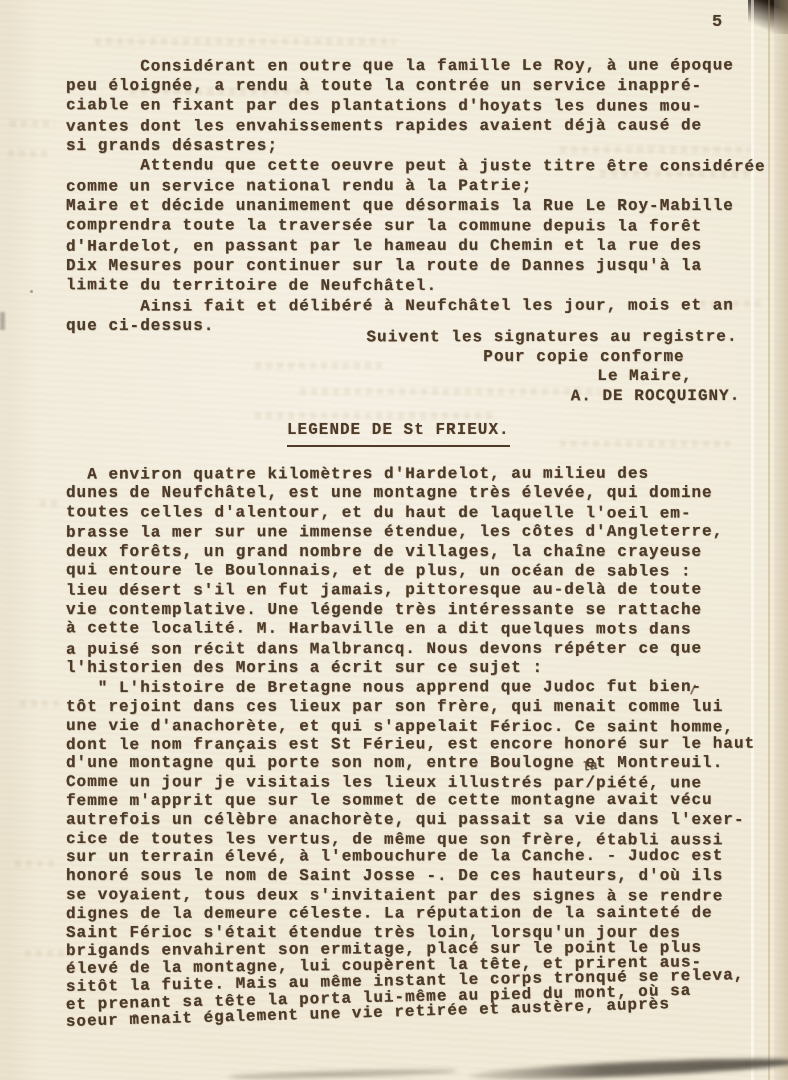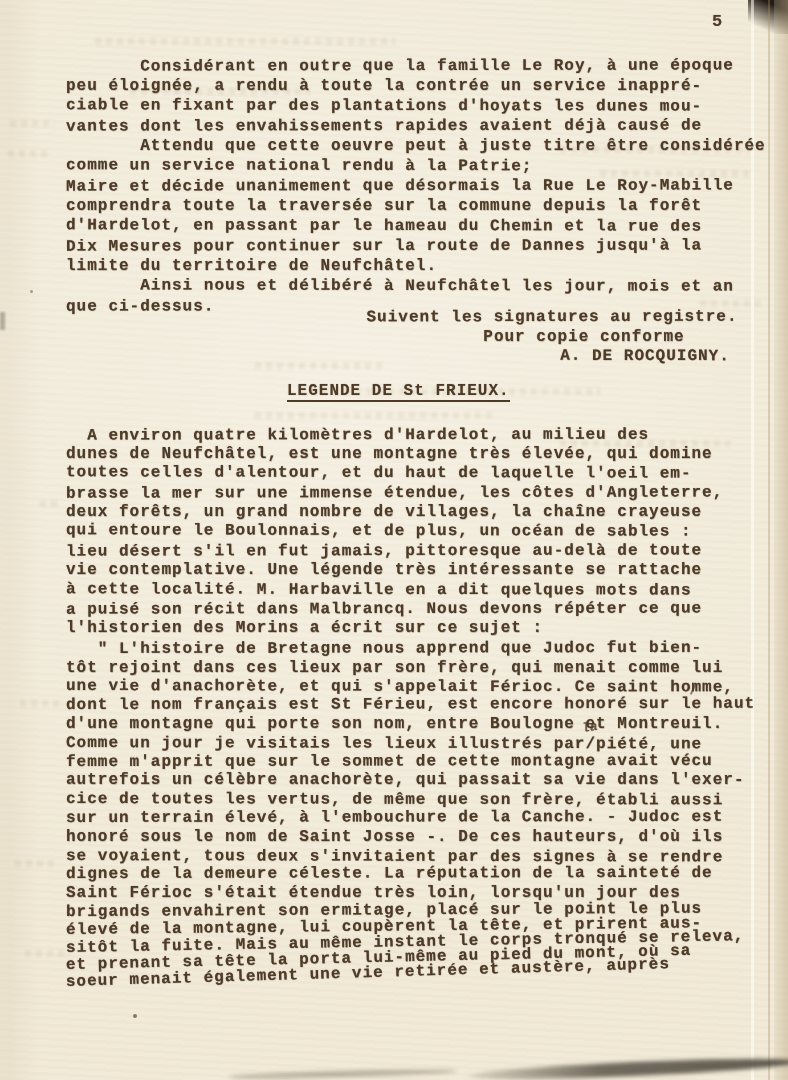--- a/index.html
+++ b/index.html
@@ -29,21 +29,21 @@
   .deliberation .tline{height:20px;line-height:20px;}
   .signatures{margin-top:-8px;}
   .signatures .tline{height:19.5px;line-height:19.5px;text-align:center;}
   .signatures .tline:nth-of-type(1){margin-left:250px;}
   .signatures .tline:nth-of-type(2){margin-left:314px;}
   .signatures .tline:nth-of-type(3){margin-left:436px;}
   .signatures .tline:nth-of-type(4){margin-left:457px;}
   .heading-row{margin-top:15px;height:22px;margin-left:221px;}
   .heading{
     font-size:16px;font-weight:bold;letter-spacing:1px;
-    border-bottom:2px solid #4e3b27;padding-bottom:0;
+    border-bottom:2px solid #4e3b27;padding-bottom:6px;
     text-shadow:0 0 1px rgba(78,59,39,.55);
     white-space:pre;
   }
   .legend{margin-top:22px;}
   .legend .tline{height:19.4px;line-height:19.4px;}
   .quote{margin-top:1px;position:relative;}
   .quote .tline{height:18.8px;line-height:18.8px;transform-origin:0 50%;}
   .quote .tline:nth-last-of-type(5){transform:rotate(-.3deg);}
   .quote .tline:nth-last-of-type(4){transform:rotate(-.6deg) translateY(-1px);}
   .quote .tline:nth-last-of-type(3){transform:rotate(-1deg) translateY(-2px);}
@@ -117,34 +117,36 @@
   <div class="ghost" style="left:25px;top:950px;width:45px"></div>
 
   <div class="page-number">5</div>
 
   <div class="text-col">
     <div class="block deliberation">
         <div class="tline">       Considérant en outre que la famille Le Roy, à une époque</div>
         <div class="tline">peu éloignée, a rendu à toute la contrée un service inappré-</div>
         <div class="tline">ciable en fixant par des plantations d'hoyats les dunes mou-</div>
         <div class="tline">vantes dont les envahissements rapides avaient déjà causé de</div>
+        <div class="tline">si grands désastres;</div>
         <div class="tline">       Attendu que cette oeuvre peut à juste titre être considérée</div>
         <div class="tline">comme un service national rendu à la Patrie;</div>
         <div class="tline">Maire et décide unanimement que désormais la Rue Le Roy-Mabille</div>
         <div class="tline">comprendra toute la traversée sur la commune depuis la forêt</div>
         <div class="tline">d'Hardelot, en passant par le hameau du Chemin et la rue des</div>
         <div class="tline">Dix Mesures pour continuer sur la route de Dannes jusqu'à la</div>
         <div class="tline">limite du territoire de Neufchâtel.</div>
-        <div class="tline">       Ainsi nous et délibéré à Neufchâtel les jour, mois et an</div>
+        <div class="tline">       Ainsi fait et délibéré à Neufchâtel les jour, mois et an</div>
         <div class="tline">que ci-dessus.</div>
       </div>
 
     <div class="block signatures">
         <div class="tline">Suivent les signatures au registre.</div>
         <div class="tline">Pour copie conforme</div>
+        <div class="tline">Le Maire,</div>
         <div class="tline">A. DE ROCQUIGNY.</div>
       </div>
 
     <div class="heading-row">
       <span class="heading">LEGENDE DE St FRIEUX.</span>
     </div>
 
     <div class="block legend">
         <div class="tline">  A environ quatre kilomètres d'Hardelot, au milieu des</div>
         <div class="tline">dunes de Neufchâtel, est une montagne très élevée, qui domine</div>

